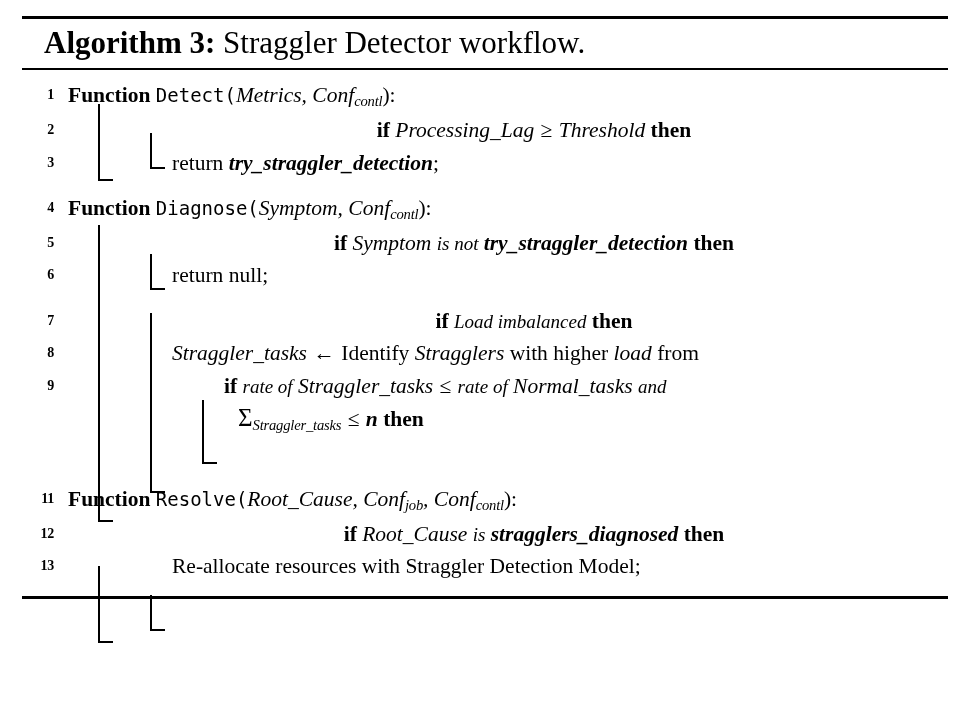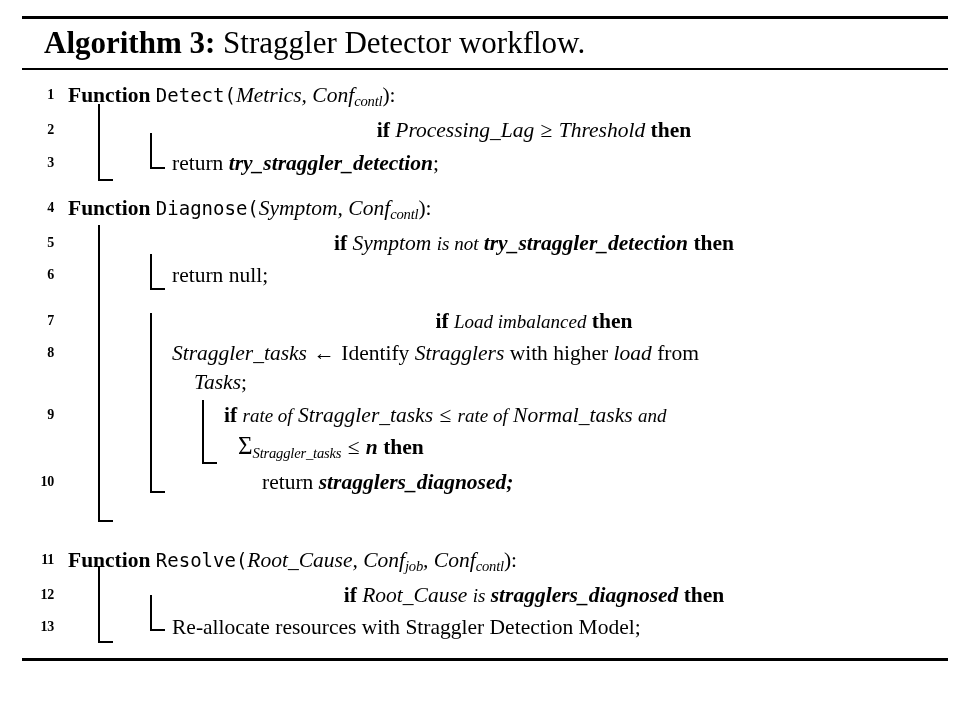--- a/index.html
+++ b/index.html
@@ -203,48 +203,40 @@
     <div class="line">
       <div class="lineno">8</div>
       <div class="content ind2 hang">
         <span class="var">Straggler_tasks</span>
         <span class="op">←</span>
         <span class="rm">Identify</span>
         <span class="var">Stragglers</span>
         <span class="rm">with higher</span>
         <span class="var">load</span>
         <span class="rm">from</span>
-        <span class="cont"><span class="var">Tasks</span><span class="rm">;</span></span>
       </div>
     </div>
 
     <div class="line">
       <div class="lineno">9</div>
       <div class="content ind3 hang2">
         <span class="kw">if</span>
         <span class="sm">rate of</span>
         <span class="var">Straggler_tasks</span>
         <span class="op">≤</span>
         <span class="sm">rate of</span>
         <span class="var">Normal_tasks</span>
         <span class="sm">and</span>
         <span class="cont"><span class="sigma">Σ</span><span class="sub">Straggler_tasks</span>
           <span class="op">≤</span>
           <span class="varb">n</span>
           <span class="kw">then</span></span>
       </div>
     </div>
 
-    <div class="line">
-      <div class="lineno">10</div>
-      <div class="content" style="padding-left:208px;">
-        <span class="rm">return</span>
-        <span class="varb">stragglers_diagnosed;</span>
-      </div>
-    </div>
 
     <div class="line gap-before" style="margin-top:46px;">
       <div class="lineno">11</div>
       <div class="content ind0">
         <span class="kw">Function</span>
         <span class="mono">Resolve(</span><span class="var">Root_Cause</span><span class="var">, </span><span class="var">Conf</span><span class="sub">job</span><span class="var">, </span><span class="var">Conf</span><span class="sub">contl</span><span class="rm">):</span>
       </div>
     </div>
 
     <div class="line">

